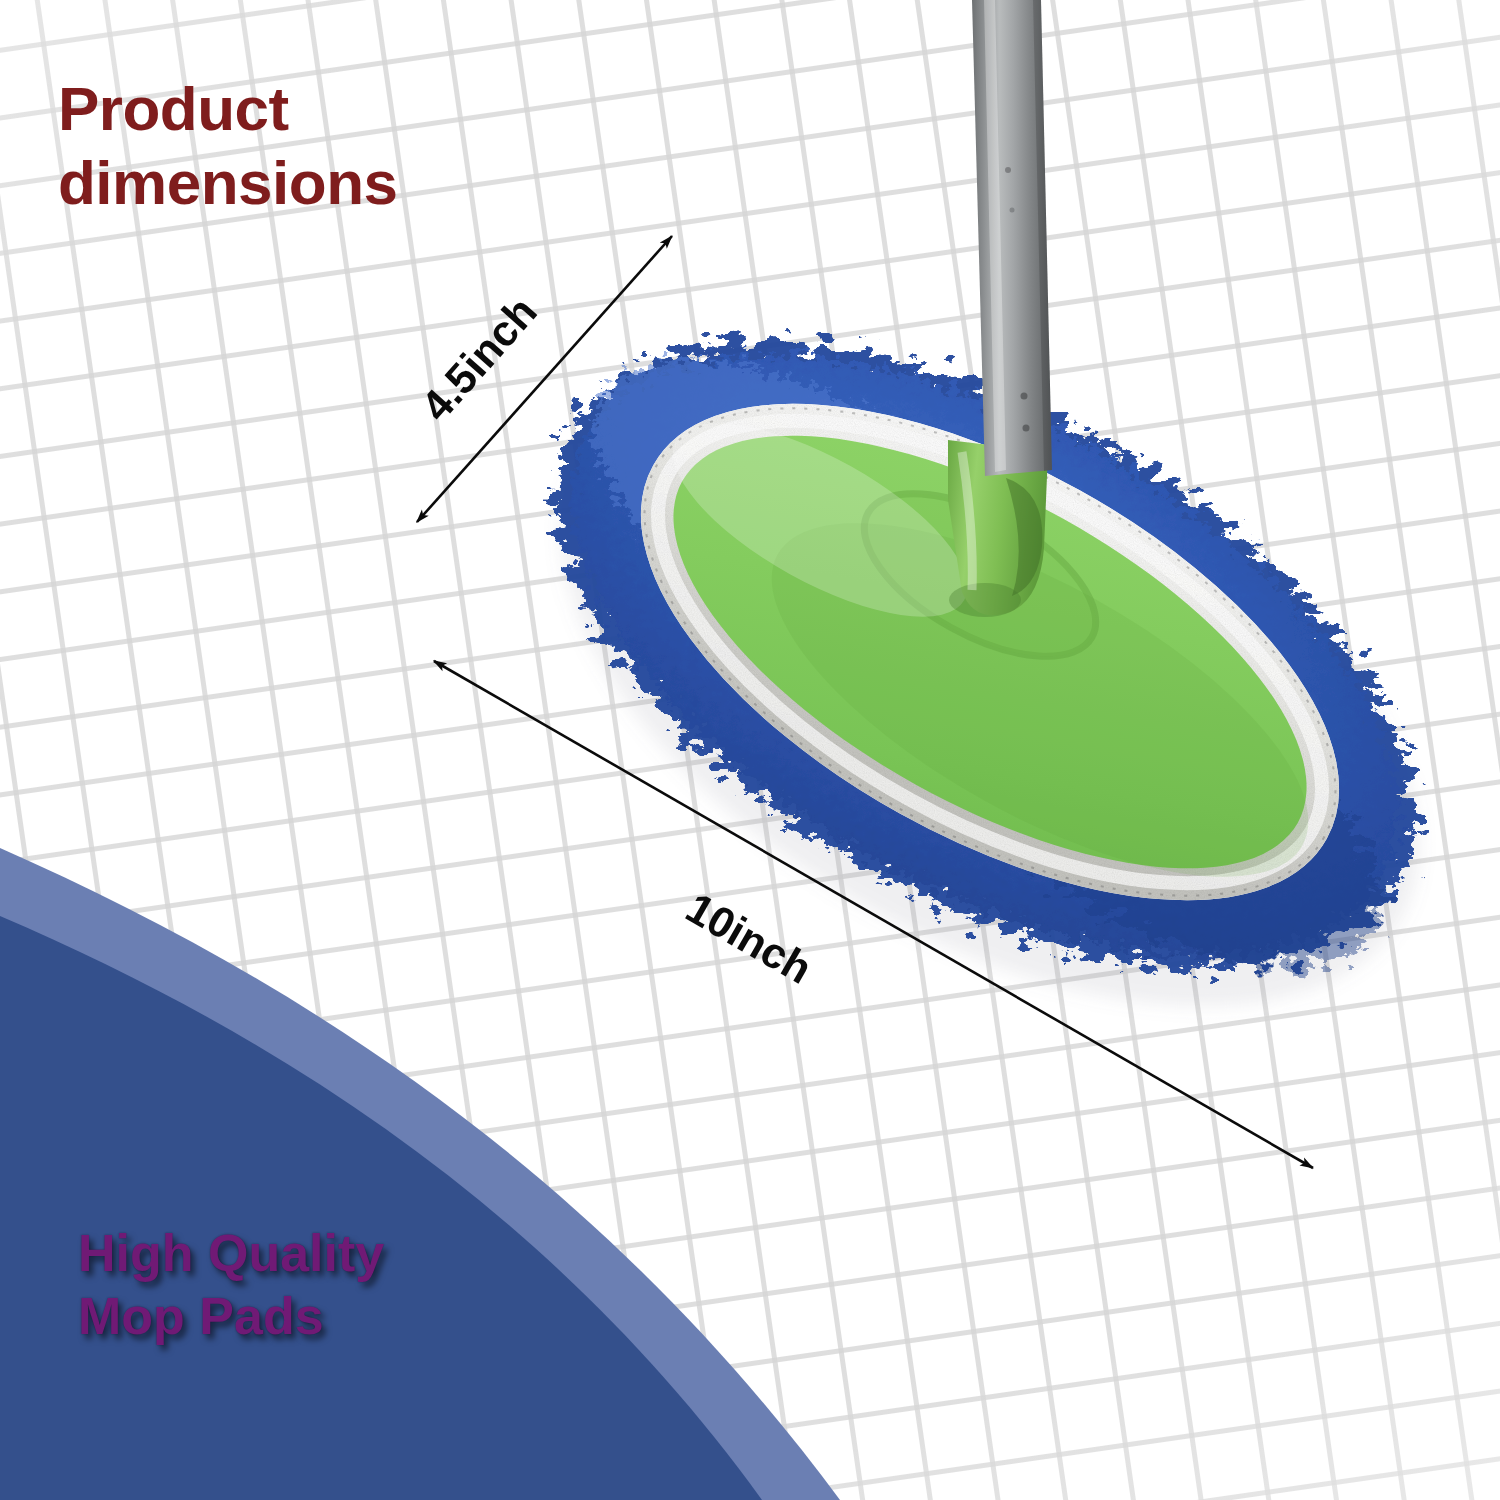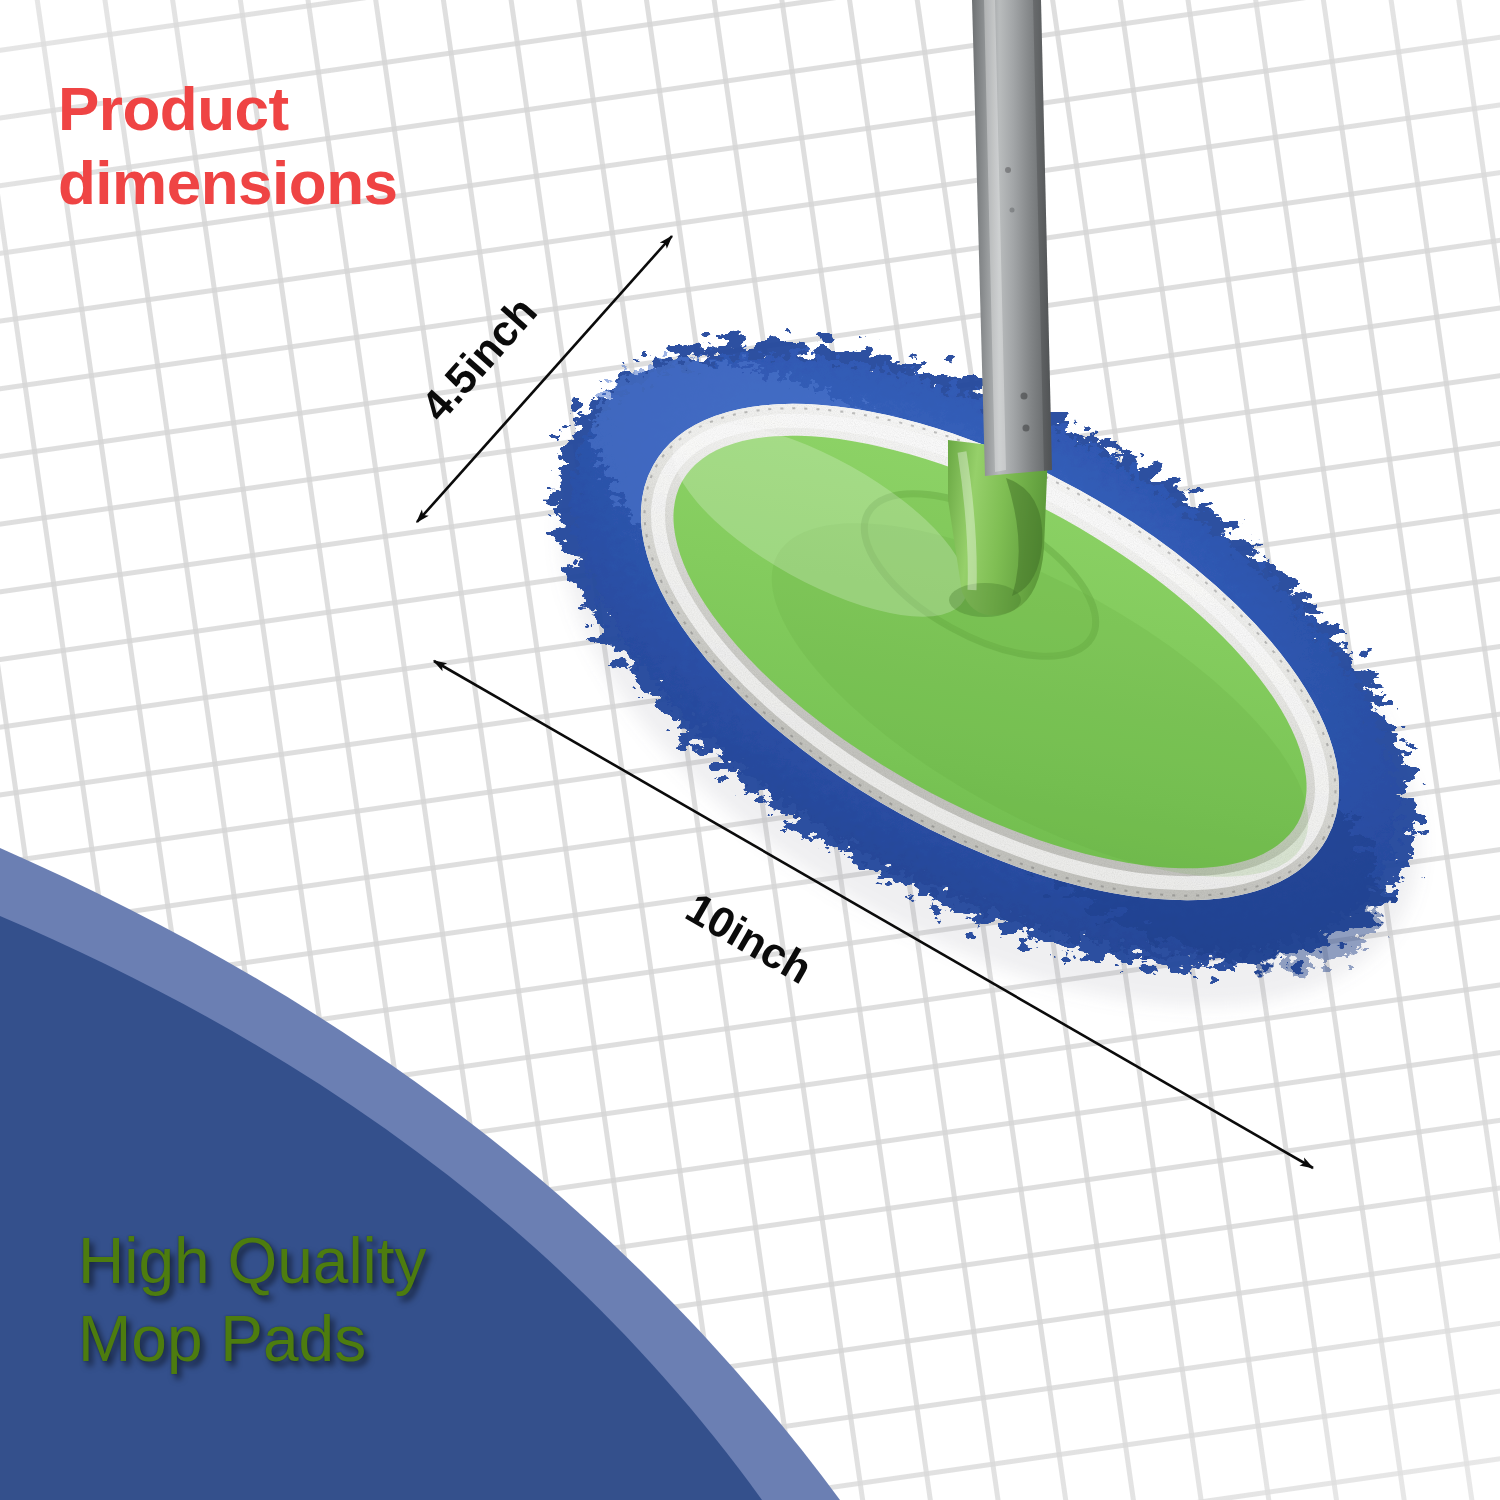--- a/index.html
+++ b/index.html
@@ -38,41 +38,41 @@
 
   
   #title {
     position: absolute;
     left: 58px; top: 72px;
     width: 560px;
     font-size: 62px;
     font-weight: bold;
     line-height: 1.20;
     letter-spacing: -0.5px;
-    color: #ef4444;
+    color: #7f1d1d;
     white-space: pre-line;
   }
 
   
   #swoosh {
     position: absolute;
     left: 0; top: 0;
     width: 1500px; height: 1500px;
     pointer-events: none;
   }
 
   
   #banner-text {
     position: absolute;
     left: 78px; top: 1222px;
     width: 720px;
-    font-size: 64px;
-    font-weight: normal;
+    font-size: 52px;
+    font-weight: bold;
     line-height: 1.22;
-    color: #4d7c0f;
+    color: #701a75;
     text-shadow: 4px 5px 6px rgba(0,0,0,0.55), 0 0 2px rgba(0,0,0,0.35);
     white-space: pre-line;
   }
 
   
   .dim-label {
     position: absolute;
     font-size: 43px;
     font-weight: bold;
     color: #0b0b0b;

